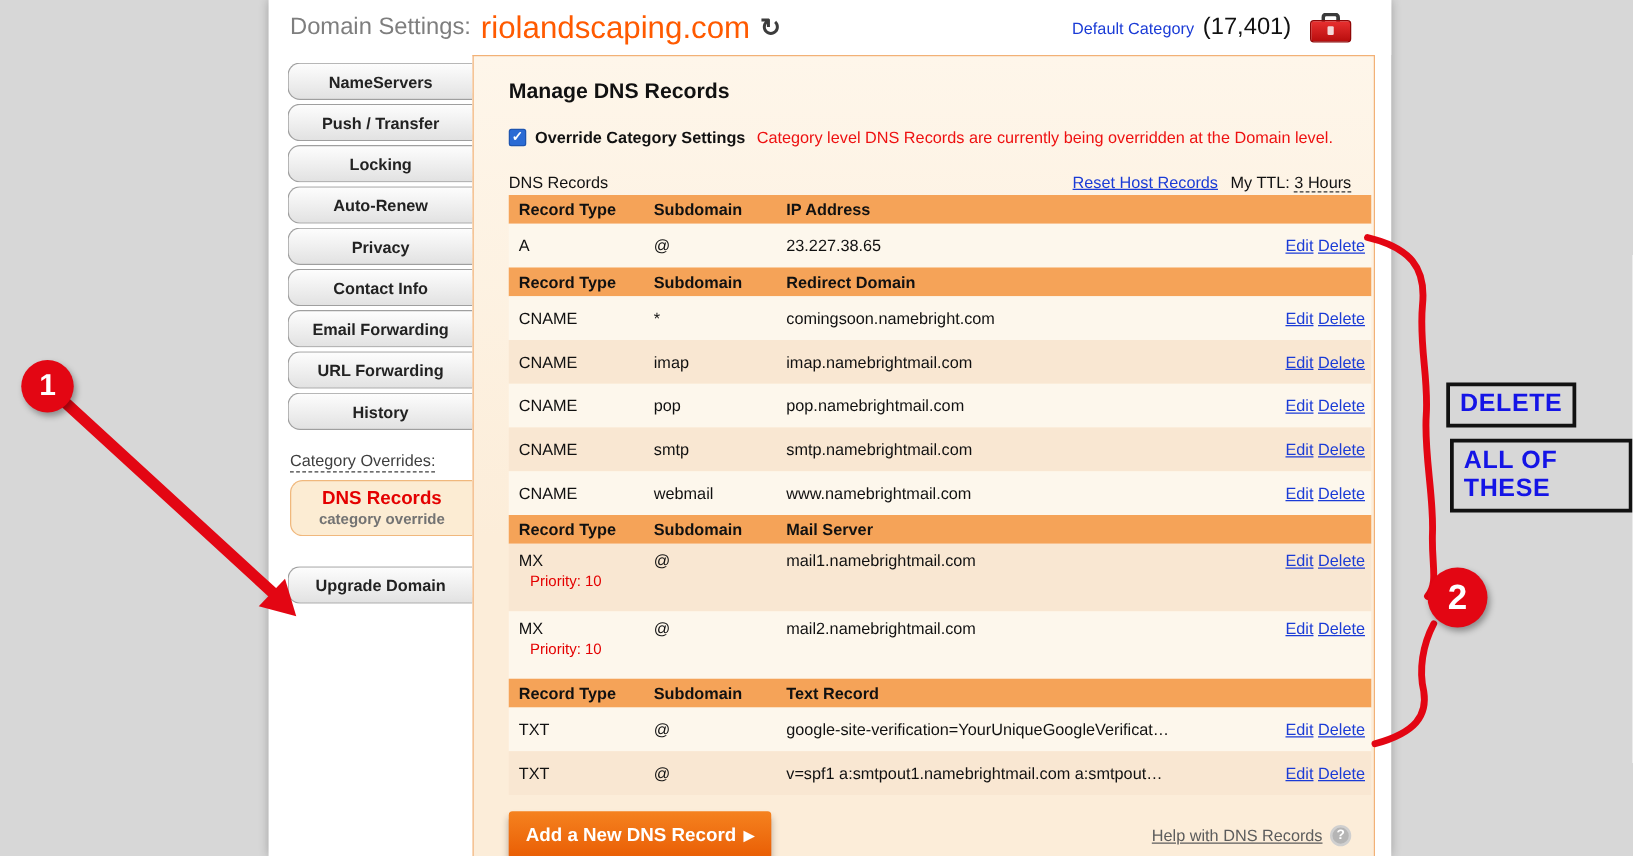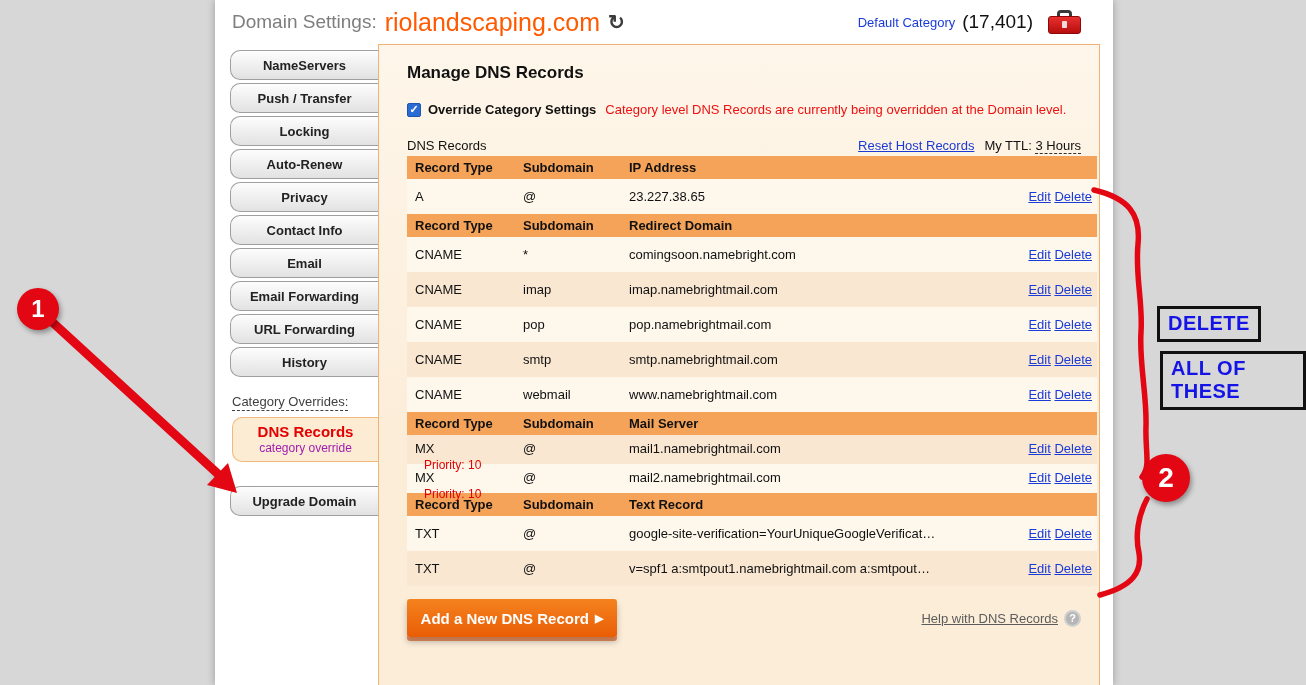--- a/index.html
+++ b/index.html
@@ -24,21 +24,21 @@
 
   
   .sidebar { position:absolute; left:0; top:44px; width:163px; bottom:0; background:#fff; padding-top:3px; }
   .side-btn { width:148px; margin:3px 0 3px 15px; height:30px; display:flex; align-items:center; justify-content:center;
     background:linear-gradient(#fdfdfd,#e2e2e2); border:1px solid #9f9f9f; border-right:none; border-radius:10px 0 0 10px;
     font-weight:bold; color:#222; font-size:13px; cursor:pointer; }
   .cat-overrides { margin:14px 0 6px 17px; color:#3f3f3f; font-size:13px; display:inline-block; border-bottom:1px dashed #3f3f3f; padding-bottom:1px; }
   .override-item { width:146px; margin-left:17px; padding:5px 0 6px 0; background:#fcecd3; border:1px solid #f0b87d; border-right:none;
     border-radius:10px 0 0 10px; text-align:center; cursor:pointer; }
   .override-item .t1 { color:#e40000; font-weight:bold; font-size:15px; }
-  .override-item .t2 { color:#a21caf; font-size:12px; margin-top:1px; }
+  .override-item .t2 { color:#737373; font-size:12px; margin-top:1px;font-weight:bold; }
   .upgrade-wrap { margin-top:24px; }
 
   
   .content { position:absolute; left:163px; top:44px; width:722px; bottom:-1px;
     background:linear-gradient(#fef6ea, #fcedd9 60%); border:1px solid #f2b176; border-bottom:none; padding:16px 18px 0 28px; }
   .m-title { font-size:17px; font-weight:bold; color:#111; margin-top:2px; }
   .override-row { display:flex; align-items:center; margin-top:19px; gap:7px; }
   .cbox { width:14px; height:14px; background:#2b6bd4; border:1px solid #1e55b0; border-radius:2px; color:#fff; font-size:11px; font-weight:bold;
     display:flex; align-items:center; justify-content:center; cursor:pointer; }
   .override-label { font-weight:bold; color:#111; }
@@ -48,21 +48,21 @@
   .records-label { color:#111; }
   .records-head-right { margin-left:auto; display:flex; align-items:baseline; gap:10px; }
   .reset-link { color:#1a3bd6; text-decoration:underline; cursor:pointer; }
   .ttl { color:#111; }
   .ttl-value { border-bottom:1px dashed #333; cursor:pointer; }
 
   
   .dns-table { width:690px; }
   .thead { display:flex; align-items:center; background:#f5a358; height:23px; font-weight:bold; color:#111; }
   .trow { display:flex; align-items:center; height:35px; }
-  .trow.mx { height:29px; align-items:flex-start; padding-top:6px; }
+  .trow.mx { height:54px; align-items:flex-start; padding-top:6px; }
   .shade-l { background:#fdf7ec; }
   .shade-d { background:#f9e7d2; }
   .c1 { width:116px; padding-left:8px; }
   .c2 { width:106px; }
   .c3 { flex:1; }
   .c4 { width:126px; text-align:right; padding-right:5px; white-space:nowrap; }
   .c4 a { color:#1a3bd6; text-decoration:underline; cursor:pointer; }
   .priority { color:#e40000; font-size:12px; padding-left:9px; margin-top:2px; }
 
   .bottom-row { display:flex; align-items:center; margin-top:13px; }
@@ -105,21 +105,20 @@
     </div>
   </div>
 
   <div class="sidebar">
     <div class="side-btn">NameServers</div>
     <div class="side-btn">Push / Transfer</div>
     <div class="side-btn">Locking</div>
     <div class="side-btn">Auto-Renew</div>
     <div class="side-btn">Privacy</div>
     <div class="side-btn">Contact Info</div>
-    <div class="side-btn">Email</div>
     <div class="side-btn">Email Forwarding</div>
     <div class="side-btn">URL Forwarding</div>
     <div class="side-btn">History</div>
 
     <div class="cat-overrides">Category Overrides:</div>
     <div class="override-item">
       <div class="t1">DNS Records</div>
       <div class="t2">category override</div>
     </div>
     <div class="upgrade-wrap">

